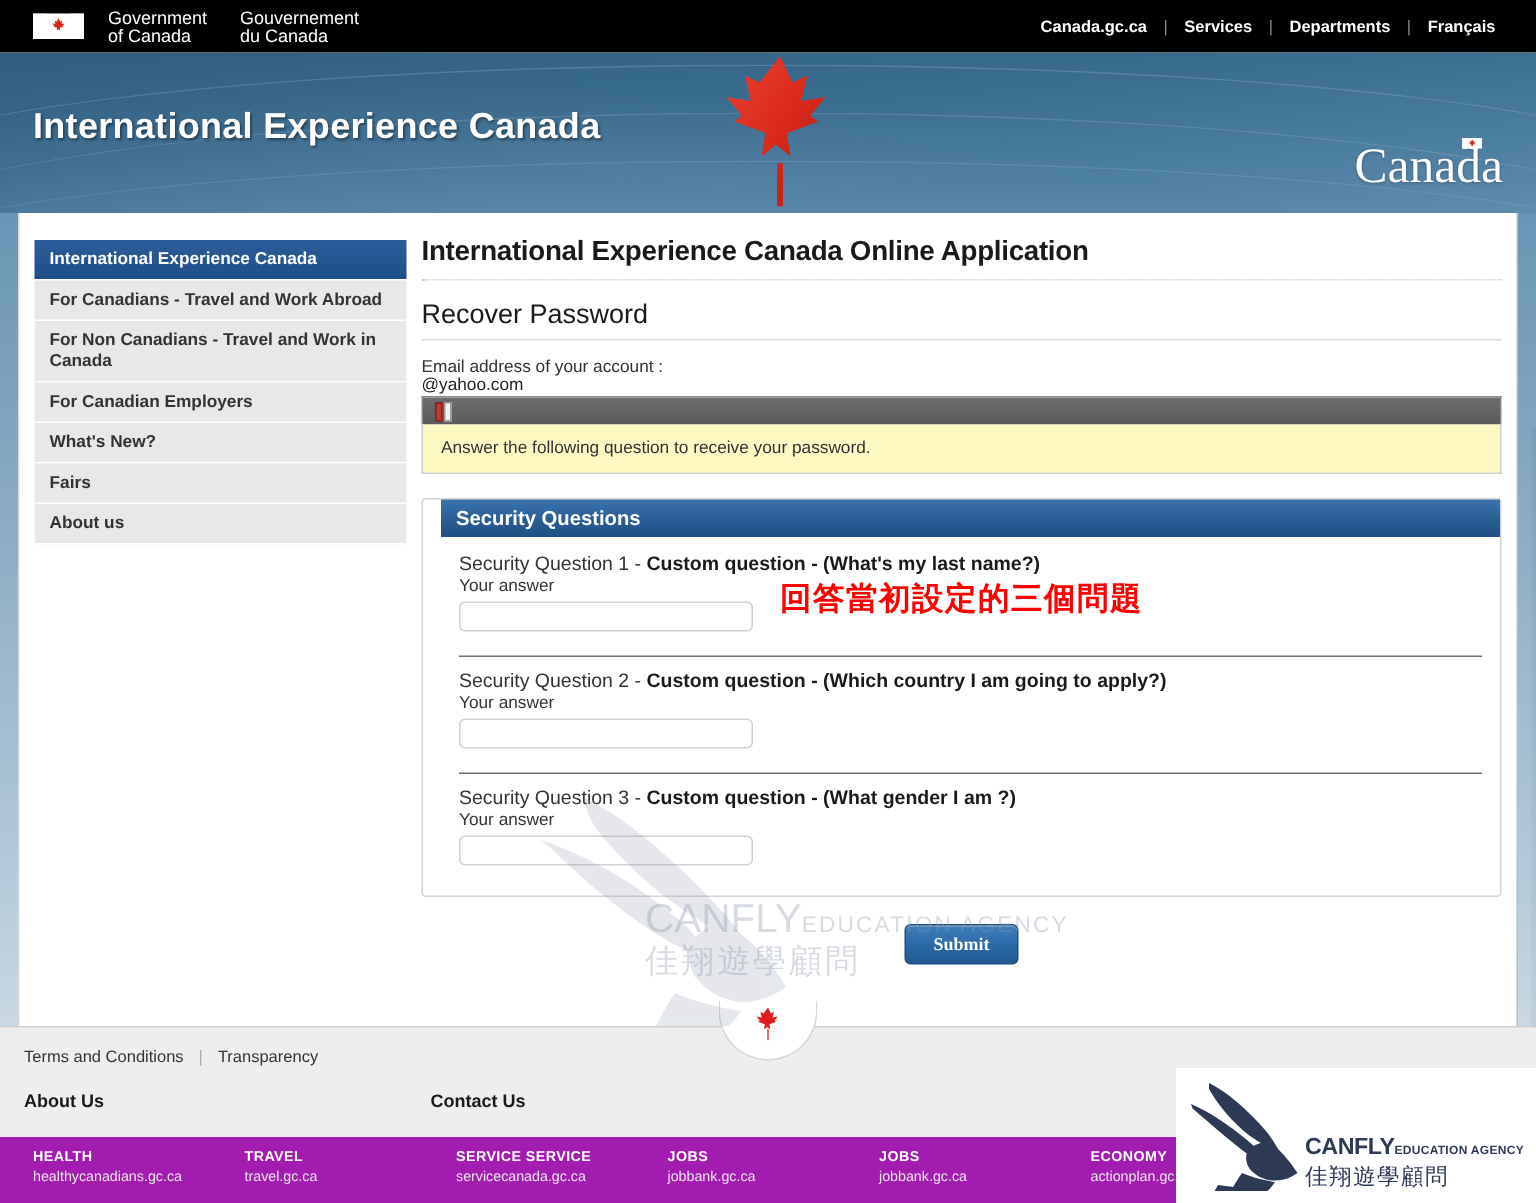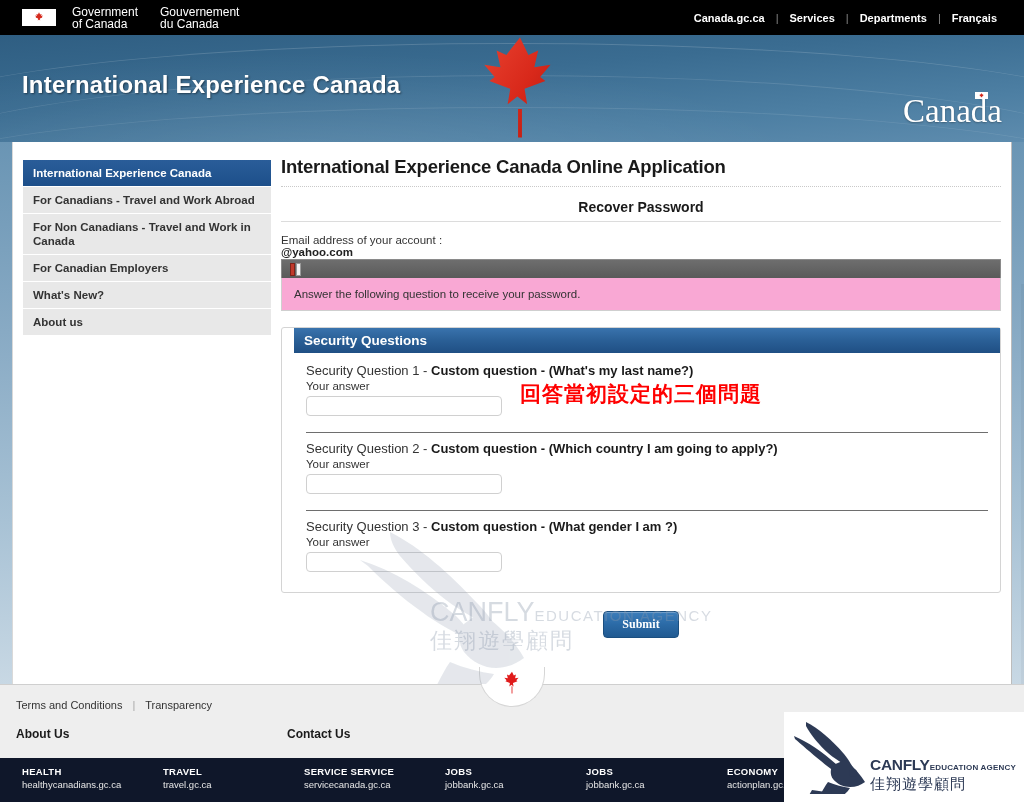--- a/index.html
+++ b/index.html
@@ -106,43 +106,43 @@
     color:#fff; border-bottom:1px solid #fff;
   }
 
   
   .main { position:absolute; left:268px; top:14px; width:720px; }
   .h1 {
     font-size:18.5px; font-weight:bold; color:#1a1a1a;
     padding-bottom:8px; letter-spacing:-0.2px;
   }
   .dotted-rule { border-bottom:1px dotted #c9c9c9; height:1px; margin-bottom:12px; }
-  .h2 { font-size:14px; font-weight:bold; color:#1a1a1a; padding-bottom:6px;text-align:center; }
+  .h2 { font-size:18px; font-weight:normal; color:#1a1a1a; padding-bottom:6px; }
   .solid-rule { border-bottom:1px solid #dcdcdc; height:1px; margin-bottom:12px; }
 
   .email-row {
     font-size:11.5px; color:#333; display:flex; align-items:baseline;
     margin-bottom:10px; height:15px;flex-direction:column;
   }
   .email-label { }
   .email-redacted {
     display:inline-block; width:80px; height:13px; background:#fff;
   }
-  .email-value { font-weight:bold; color:#222; }
+  .email-value { font-weight:normal; color:#222; }
 
   .notice-bar {
     background:linear-gradient(180deg,#6e6e6e 0%, #5a5a5a 100%);
     height:19px; border:1px solid #8a8a8a; border-bottom:none;
     display:flex; align-items:center; padding-left:8px;
   }
   .book-icon { width:11px; height:13px; position:relative; }
   .book-icon .bk-l { position:absolute; left:0; top:0; width:5px; height:13px; background:#c0392b; border:1px solid #7d2319; }
   .book-icon .bk-r { position:absolute; right:0; top:0; width:5px; height:13px; background:#f2f2f2; border:1px solid #9a9a9a; }
   .notice-body {
-    background:#f9a8d4; border:1px solid #cfcfcf; border-top:none;
+    background:#fef9c3; border:1px solid #cfcfcf; border-top:none;
     padding:10px 12px; font-size:11.5px; color:#333;
     margin-bottom:16px;
   }
 
   .sq-box { border:1px solid #d4d4d4; border-radius:3px; margin-bottom:0; position:relative;padding-left:12px; }
   .sq-header {
     background:linear-gradient(180deg,#3973ad 0%, #2a5f96 50%, #1f4f84 100%);
     color:#fff; font-size:13.5px; font-weight:bold;
     padding:5px 10px; border-bottom:1px solid #1a4madd;
   }
@@ -213,21 +213,21 @@
   .footer-links .bar { color:#aaa; }
   .footer-cols {
     position:absolute; left:16px; top:42px; width:992px;
     display:flex; font-size:12px; font-weight:bold; color:#1a1a1a;
   }
   .fc1 { width:255px; } .fc2 { width:255px;margin-left:16px; }
 
   
   .footer-dark {
     position:absolute; left:0; top:758px; width:1024px; height:44px;
-    background:#0f172a; display:flex; padding-left:22px; padding-top:8px;
+    background:#a21caf; display:flex; padding-left:22px; padding-top:8px;
   }
   .fd-col { width:141px; }
   .fd-title { color:#fff; font-size:9.5px; font-weight:bold; letter-spacing:0.3px; }
   .fd-url { color:#e6e6e6; font-size:9.5px; margin-top:2px; }
 
   
   .canfly-logo {
     position:absolute; left:784px; top:712px; width:240px; height:90px;
     background:#fff; z-index:20; overflow:hidden;
   }
@@ -325,20 +325,23 @@
         <div class="side-item">
           <span>For Non Canadians - Travel and Work in Canada</span>
         </div>
         <div class="side-item">
           <span>For Canadian Employers</span>
         </div>
         <div class="side-item">
           <span>What's New?</span>
         </div>
         <div class="side-item">
+          <span>Fairs</span>
+        </div>
+        <div class="side-item">
           <span>About us</span>
         </div>
       </div>
 
       <div class="main">
         <div class="h1">International Experience Canada Online Application</div>
         <div class="dotted-rule"></div>
 
         <div class="h2">Recover Password</div>
         <div class="solid-rule"></div>

